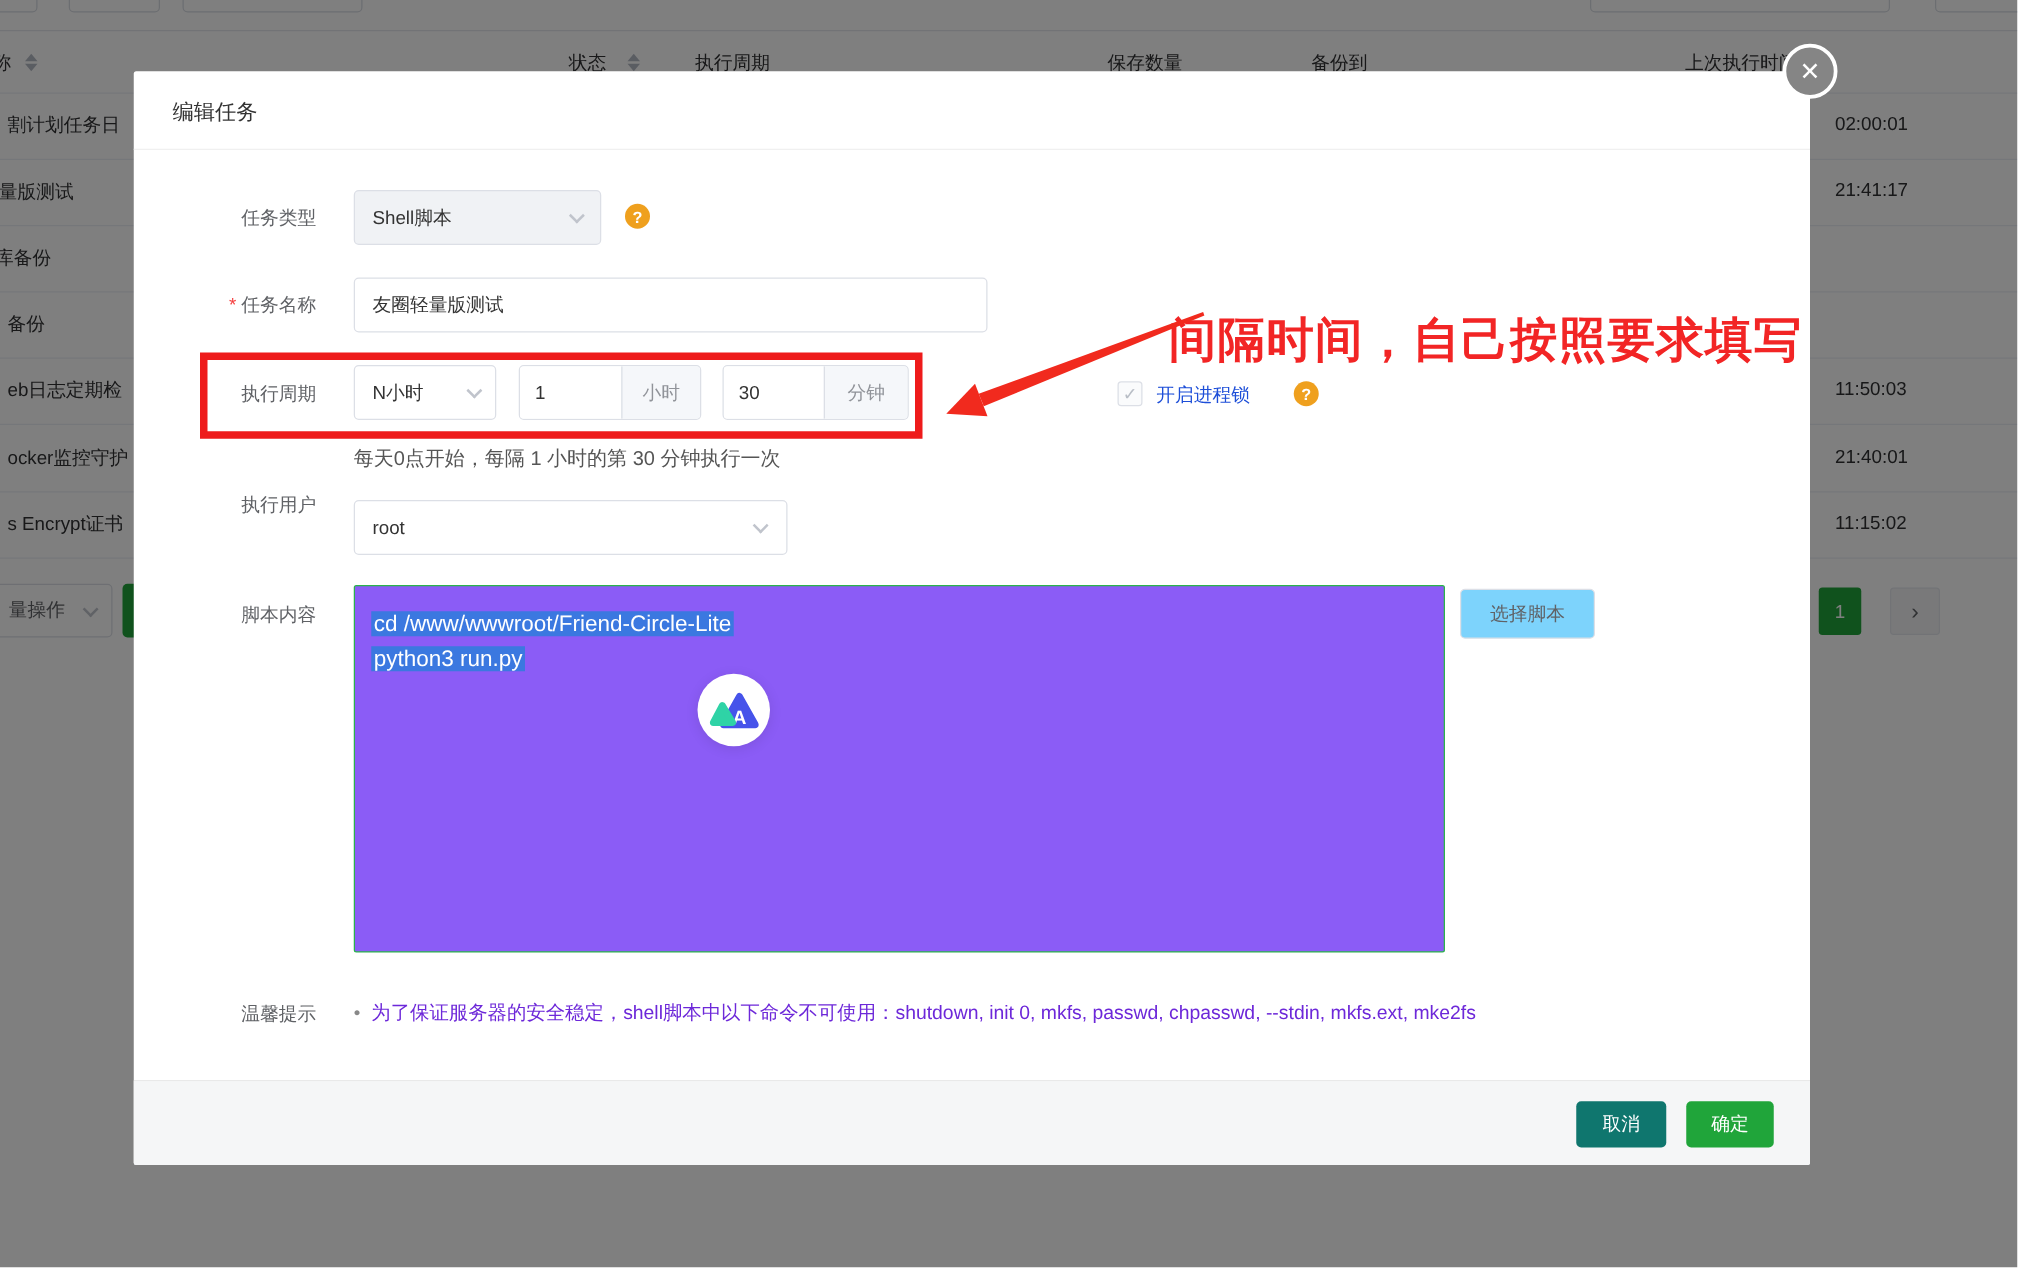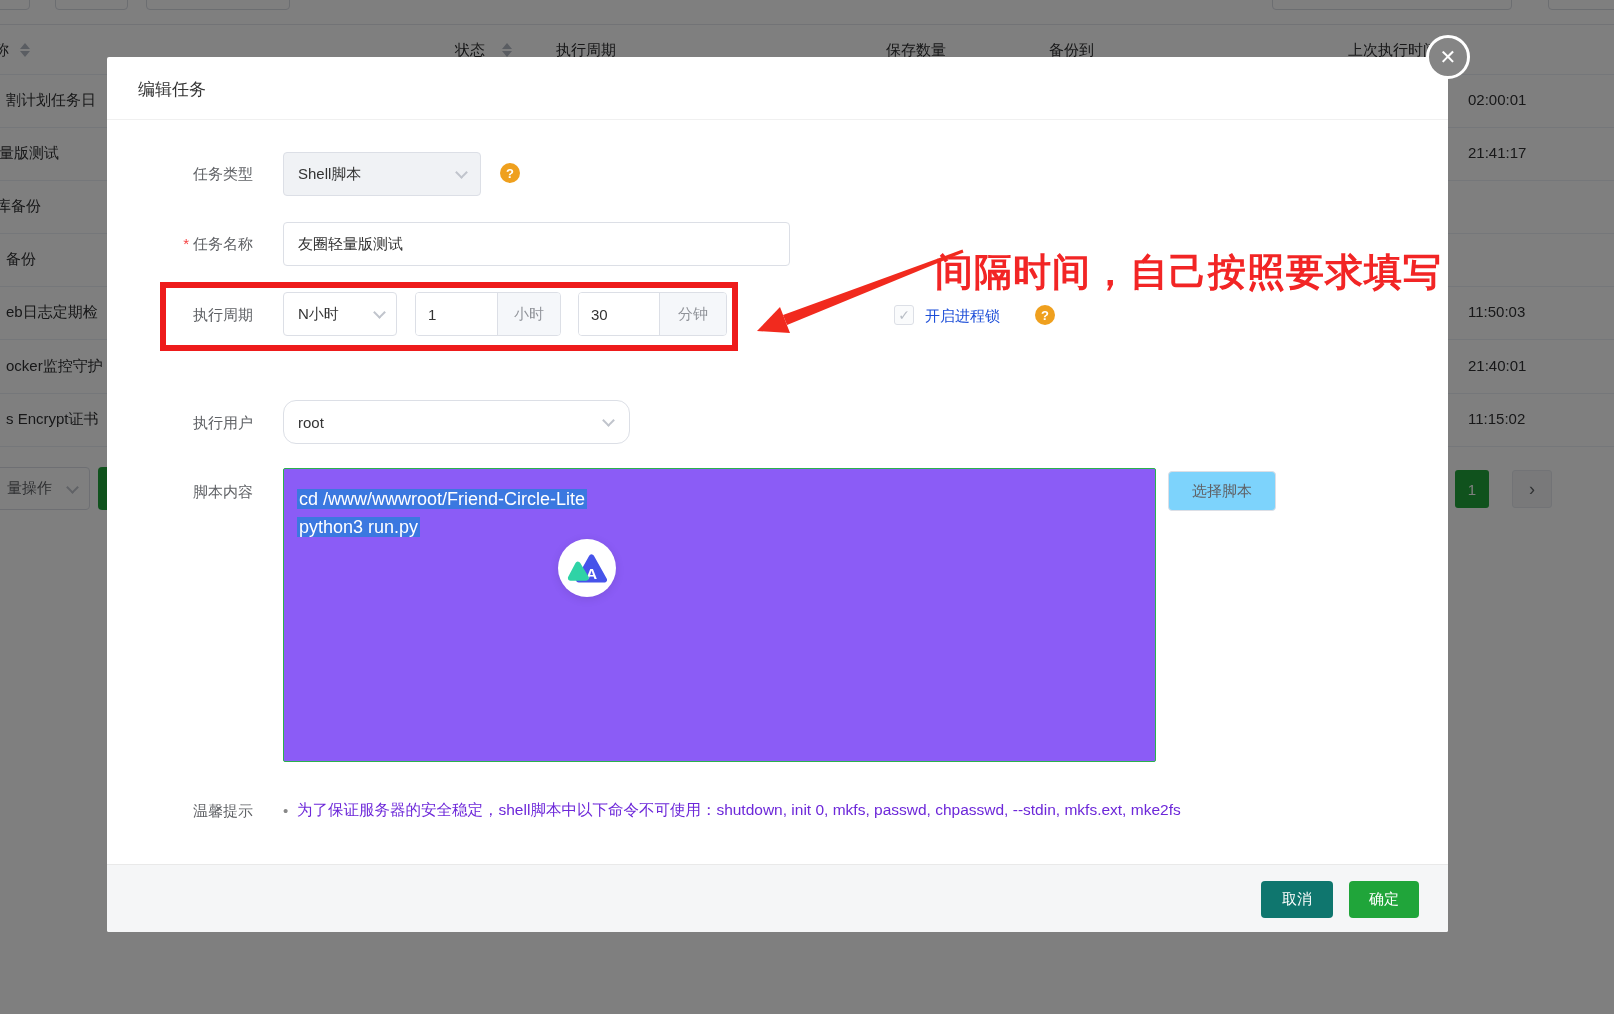--- a/index.html
+++ b/index.html
@@ -190,23 +190,24 @@
     <span class="unit" style="width:63px;">小时</span>
   </div>
   <div class="igroup" style="left:471px; top:235px; width:149px;">
     <input style="width: 80px;" value="30">
     <span class="unit" style="width:67px;">分钟</span>
   </div>
   <div class="checkbox" style="left:787px; top:248px;">✓</div>
   <div class="cb-label" style="left:818px; top:250px;">开启进程锁</div>
   <div class="help-icon" style="left:928px; top:248px;">?</div>
 
-
-  <div class="flabel" style="left:26px; top:357px;">执行用户</div>
-  <div class="selbox" style="left:176px; top:343px; width:347px;border-radius:13px;">
+  <div class="hint-text" style="left:176px; top:300px;">每天0点开始，每隔 1 小时的第 30 分钟执行一次</div>
+
+  <div class="flabel" style="left:26px; top:338px;">执行用户</div>
+  <div class="selbox" style="left:176px; top:343px; width:347px;">
     <span>root</span>
     <span class="chev" style="right:16px;"></span>
   </div>
 
   <div class="flabel" style="left:26px; top:426px;">脚本内容</div>
   <div class="script-area">
     <div class="sel-line"><span>cd /www/wwwroot/Friend-Circle-Lite</span></div>
     <div class="sel-line"><span>python3 run.py</span></div>
   </div>
   <div class="watermark">

